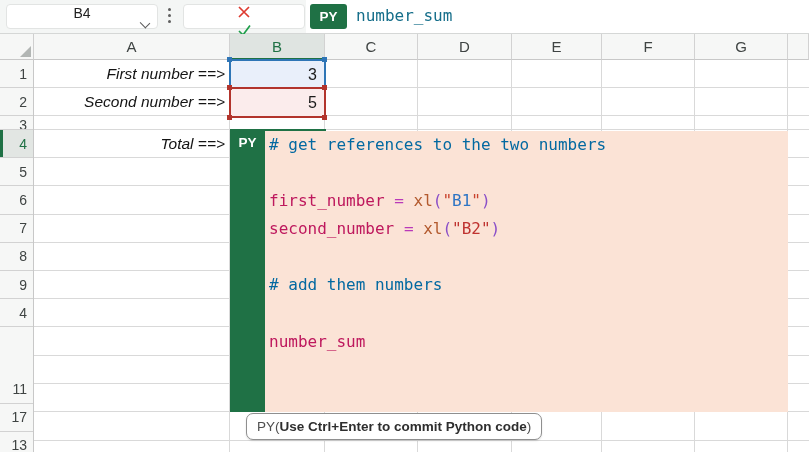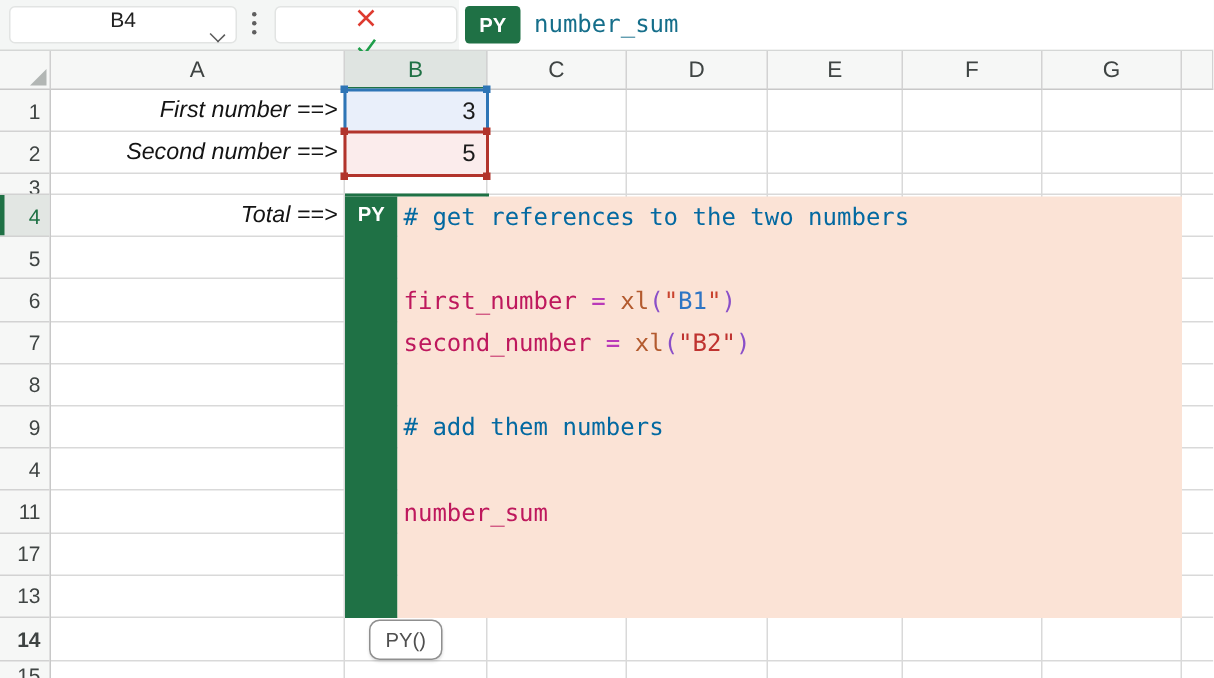--- a/index.html
+++ b/index.html
@@ -144,21 +144,21 @@
       <div class="row-header" style="height: 28px;">1</div>
       <div class="row-header" style="height: 28px;">2</div>
       <div class="row-header clipped" style="height: 14px;">3</div>
       <div class="row-header selected" style="height: 28.2px;">4<span class="row-accent"></span></div>
       <div class="row-header" style="height: 28.2px;">5</div>
       <div class="row-header" style="height: 28.2px;">6</div>
       <div class="row-header" style="height: 28.2px;">7</div>
       <div class="row-header" style="height: 28.2px;">8</div>
       <div class="row-header" style="height: 28.2px;">9</div>
       <div class="row-header" style="height: 28.2px;">4</div>
-      <div class="row-header" style="height: 28.2px;">11</div>
+      <div class="row-header" style="height: 28.2px; margin-top: 48px;">11</div>
       <div class="row-header" style="height: 28.2px;">17</div>
       <div class="row-header" style="height: 28.2px;">13</div>
       <div class="row-header" style="height: 29px; font-weight: bold;">14</div>
       <div class="row-header clipped" style="height: 20px;">15</div>
     </div>
 
   <div id="gridlines">
       <div class="vline" style="left: 195px;"></div>
       <div class="vline" style="left: 290px;"></div>
       <div class="vline" style="left: 383px;"></div>
@@ -205,16 +205,17 @@
         <div class="code-line"><span class="tk-var">second_number</span><span class="tk-plain"> </span><span class="tk-eq">=</span><span class="tk-plain"> </span><span class="tk-func">xl</span><span class="tk-op">(</span><span class="tk-refred">"B2"</span><span class="tk-op">)</span></div>
         <div class="code-line"></div>
         <div class="code-line"><span class="tk-comment"># add them numbers</span></div>
         <div class="code-line"></div>
         <div class="code-line"><span class="tk-var">number_sum</span></div>
       </div>
   </div>
 
   <div id="commit-tooltip">
     <span>PY(</span>
+      <b>Use Ctrl+Enter to commit Python code</b>
       <span>)</span>
   </div>
 
 </div>
 
 </body></html>

